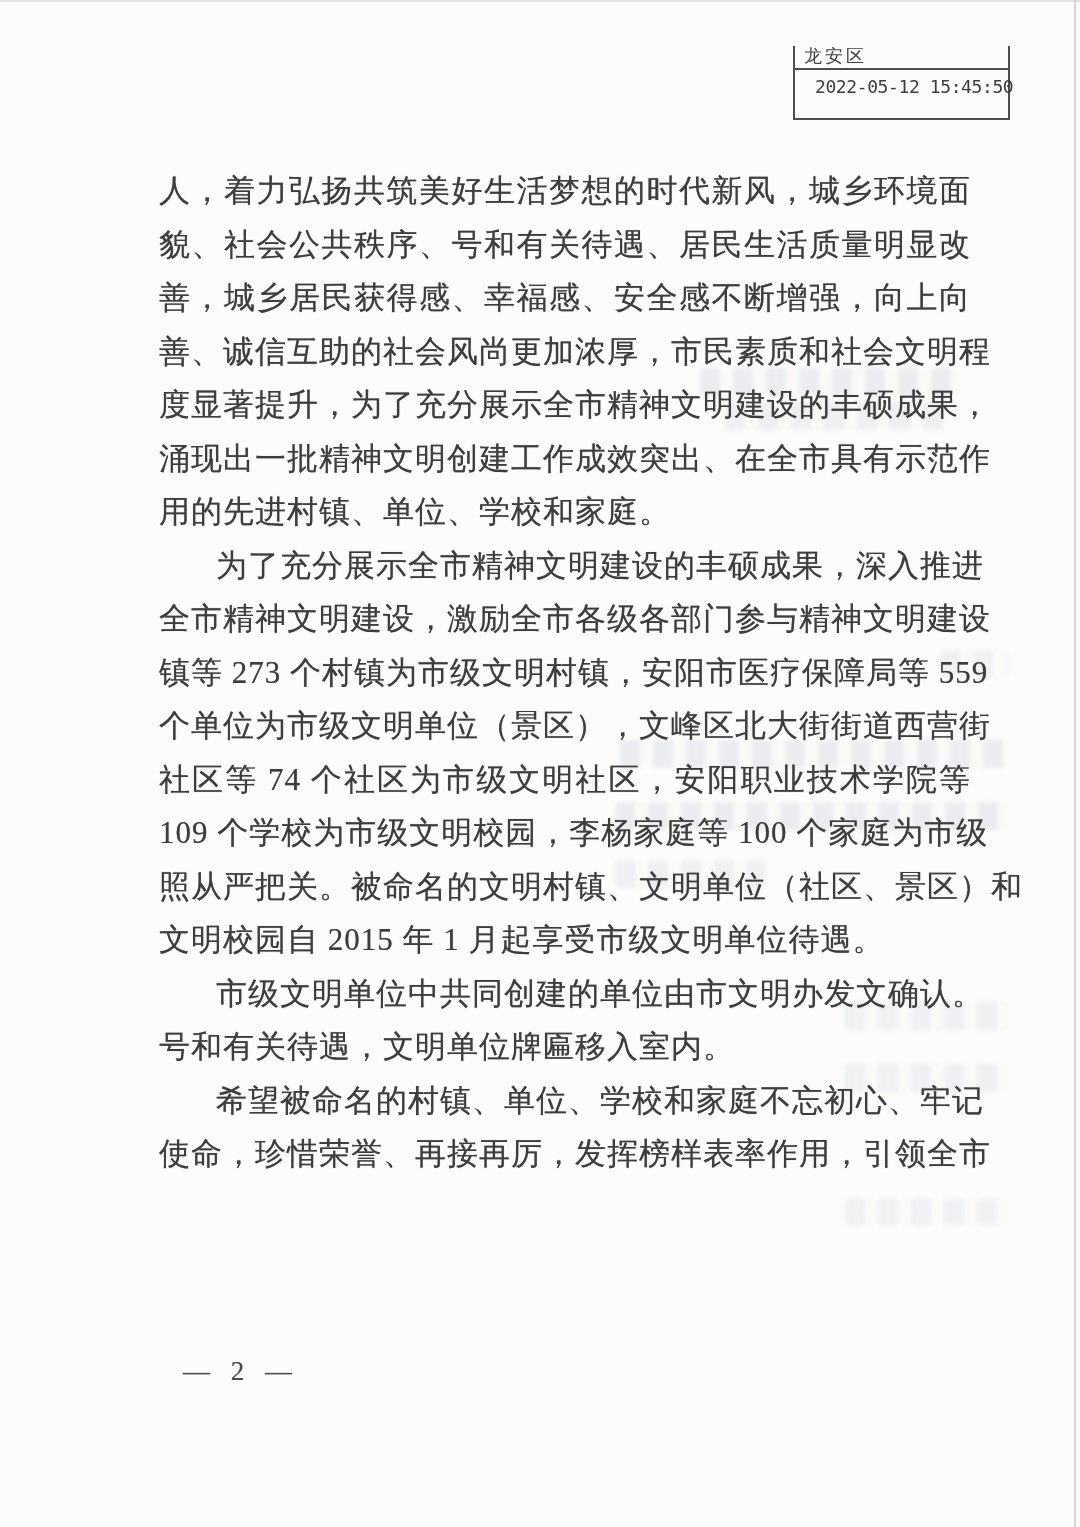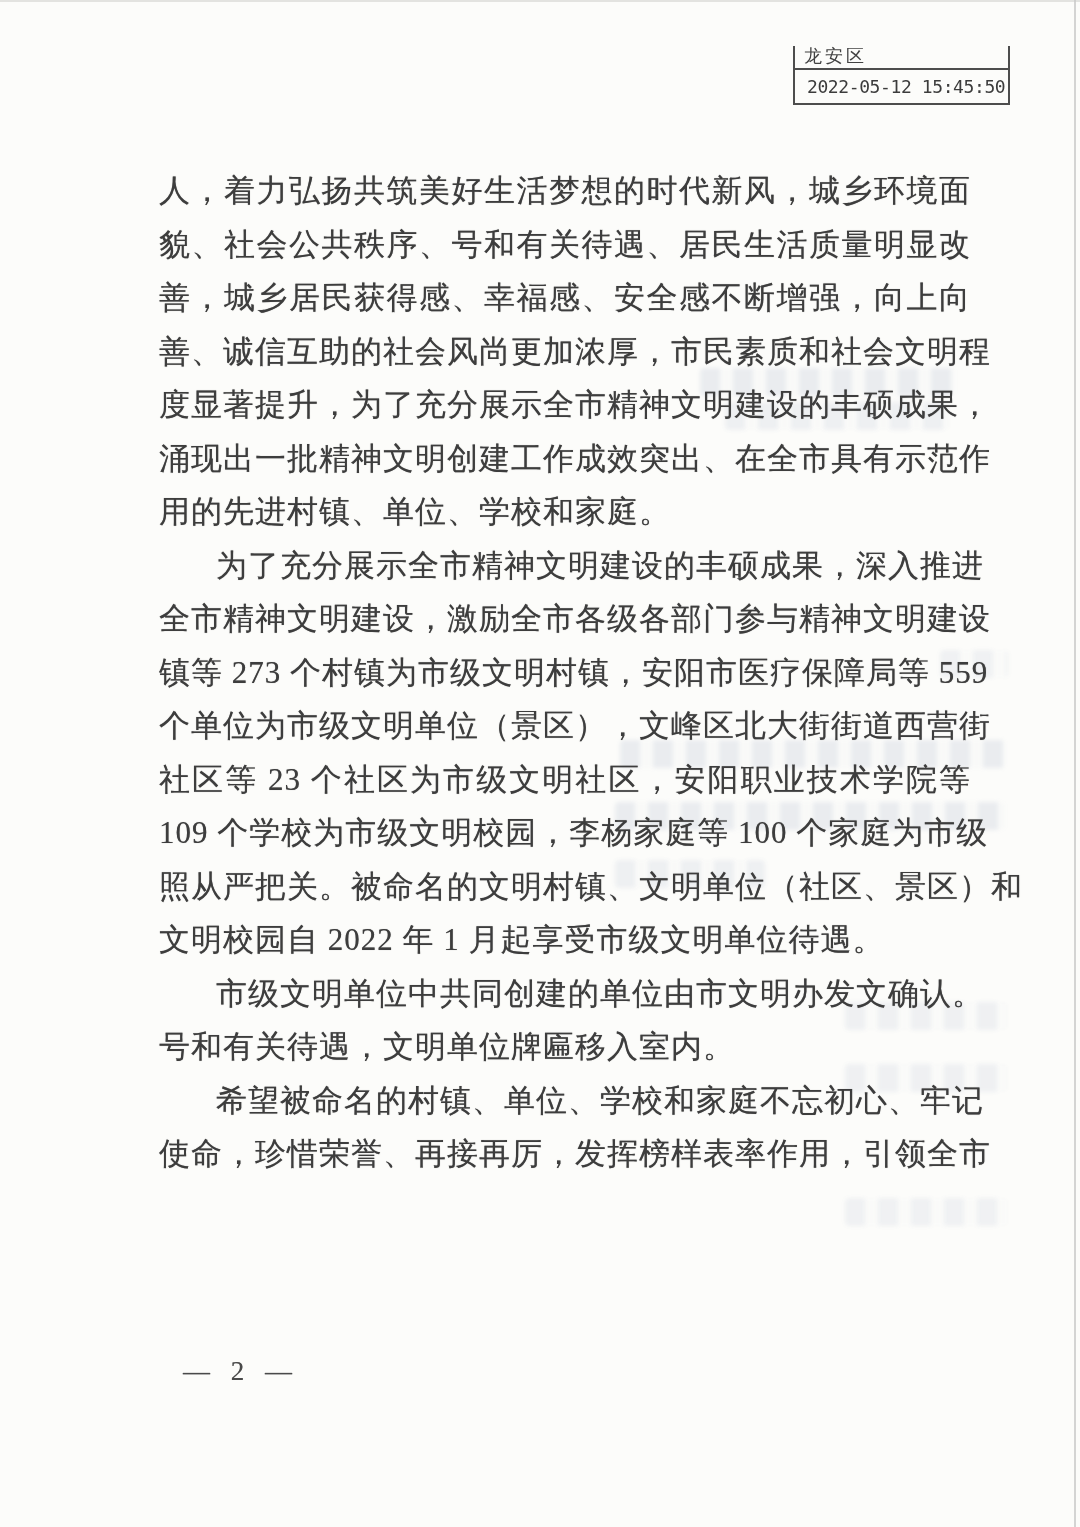--- a/index.html
+++ b/index.html
@@ -47,26 +47,26 @@
     height: 22px;
     line-height: 20px;
     border-bottom: 2px solid #4d4d4d;
     font-size: 18px;
     padding-left: 9px;
     letter-spacing: 3px;
     color: #424242;
     overflow: hidden;
   }
   .stamp-row2 {
-    height: 33px;
+    height: 48px;
     line-height: 33px;
     font-family: "DejaVu Sans Mono", monospace;
     font-size: 18px;
     letter-spacing: -0.4px;
-    padding-left: 12px;
+    padding-left: 20px;
     color: #3c3c3c;
     white-space: nowrap;
   }
 
   
   .doc-body {
     position: absolute;
     left: 159px;
     top: 164px;
     width: 812px;
@@ -148,24 +148,24 @@
     <div class="line">貌、社会公共秩序、号和有关待遇、居民生活质量明显改</div>
     <div class="line">善，城乡居民获得感、幸福感、安全感不断增强，向上向</div>
     <div class="line">善、诚信互助的社会风尚更加浓厚，市民素质和社会文明程</div>
     <div class="line">度显著提升，为了充分展示全市精神文明建设的丰硕成果，</div>
     <div class="line">涌现出一批精神文明创建工作成效突出、在全市具有示范作</div>
     <div class="line short">用的先进村镇、单位、学校和家庭。</div>
     <div class="line indent">为了充分展示全市精神文明建设的丰硕成果，深入推进</div>
     <div class="line">全市精神文明建设，激励全市各级各部门参与精神文明建设</div>
     <div class="line">镇等 273 个村镇为市级文明村镇，安阳市医疗保障局等 559</div>
     <div class="line">个单位为市级文明单位（景区），文峰区北大街街道西营街</div>
-    <div class="line">社区等 23 个社区为市级文明社区，安阳职业技术学院等</div>
+    <div class="line">社区等 74 个社区为市级文明社区，安阳职业技术学院等</div>
     <div class="line">109 个学校为市级文明校园，李杨家庭等 100 个家庭为市级</div>
     <div class="line">照从严把关。被命名的文明村镇、文明单位（社区、景区）和</div>
-    <div class="line short">文明校园自 2022 年 1 月起享受市级文明单位待遇。</div>
+    <div class="line short">文明校园自 2015 年 1 月起享受市级文明单位待遇。</div>
     <div class="line indent">市级文明单位中共同创建的单位由市文明办发文确认。</div>
     <div class="line short">号和有关待遇，文明单位牌匾移入室内。</div>
     <div class="line indent">希望被命名的村镇、单位、学校和家庭不忘初心、牢记</div>
     <div class="line">使命，珍惜荣誉、再接再厉，发挥榜样表率作用，引领全市</div>
   </div>
 
   <div class="page-number">— 2 —</div>
 
 </div>
 

